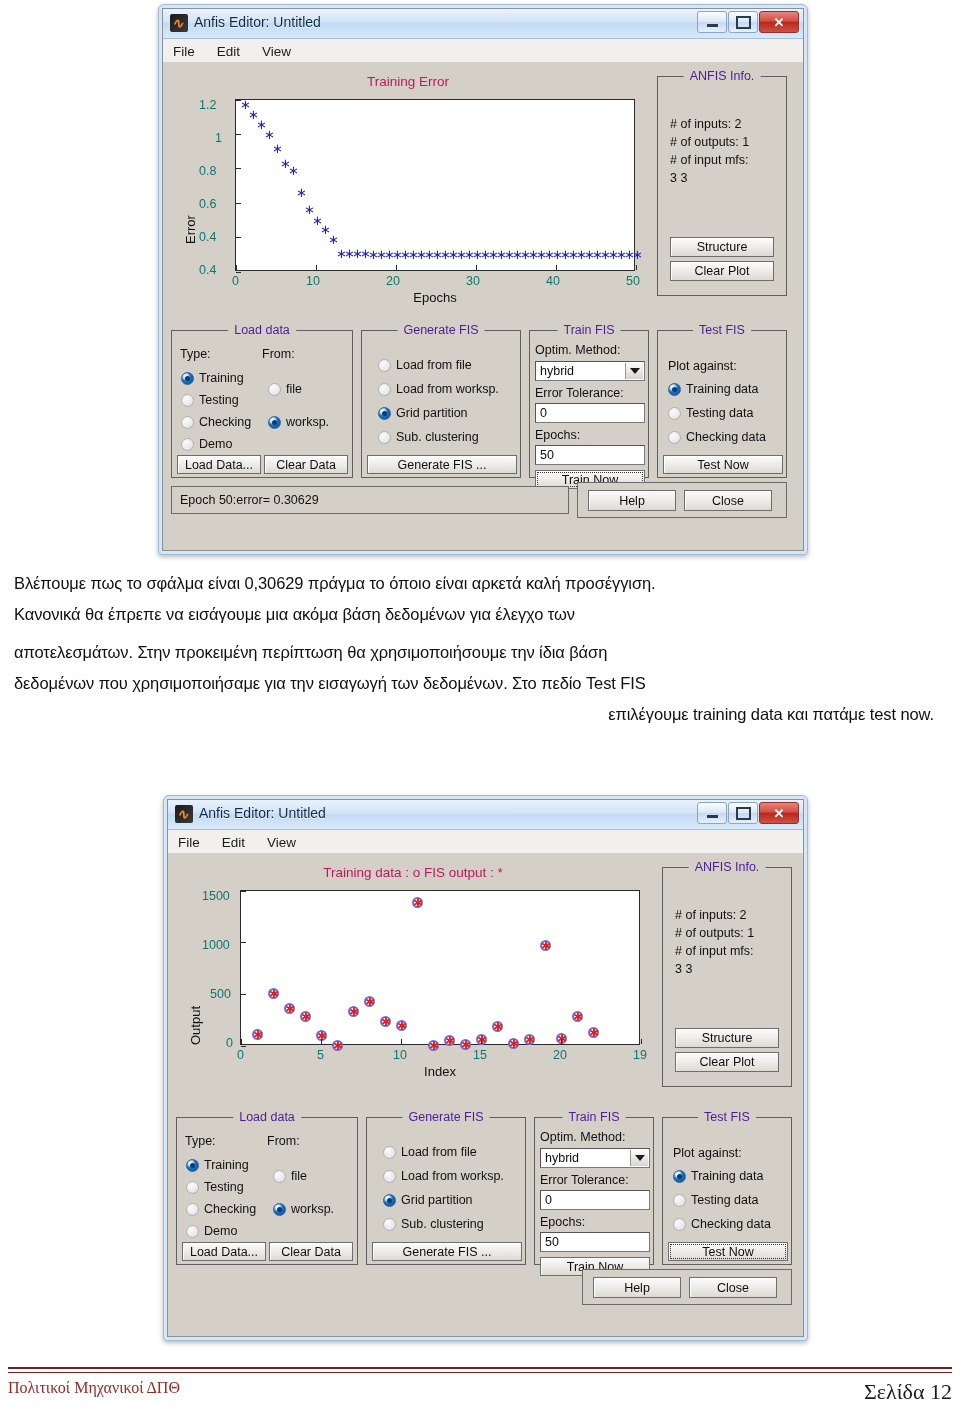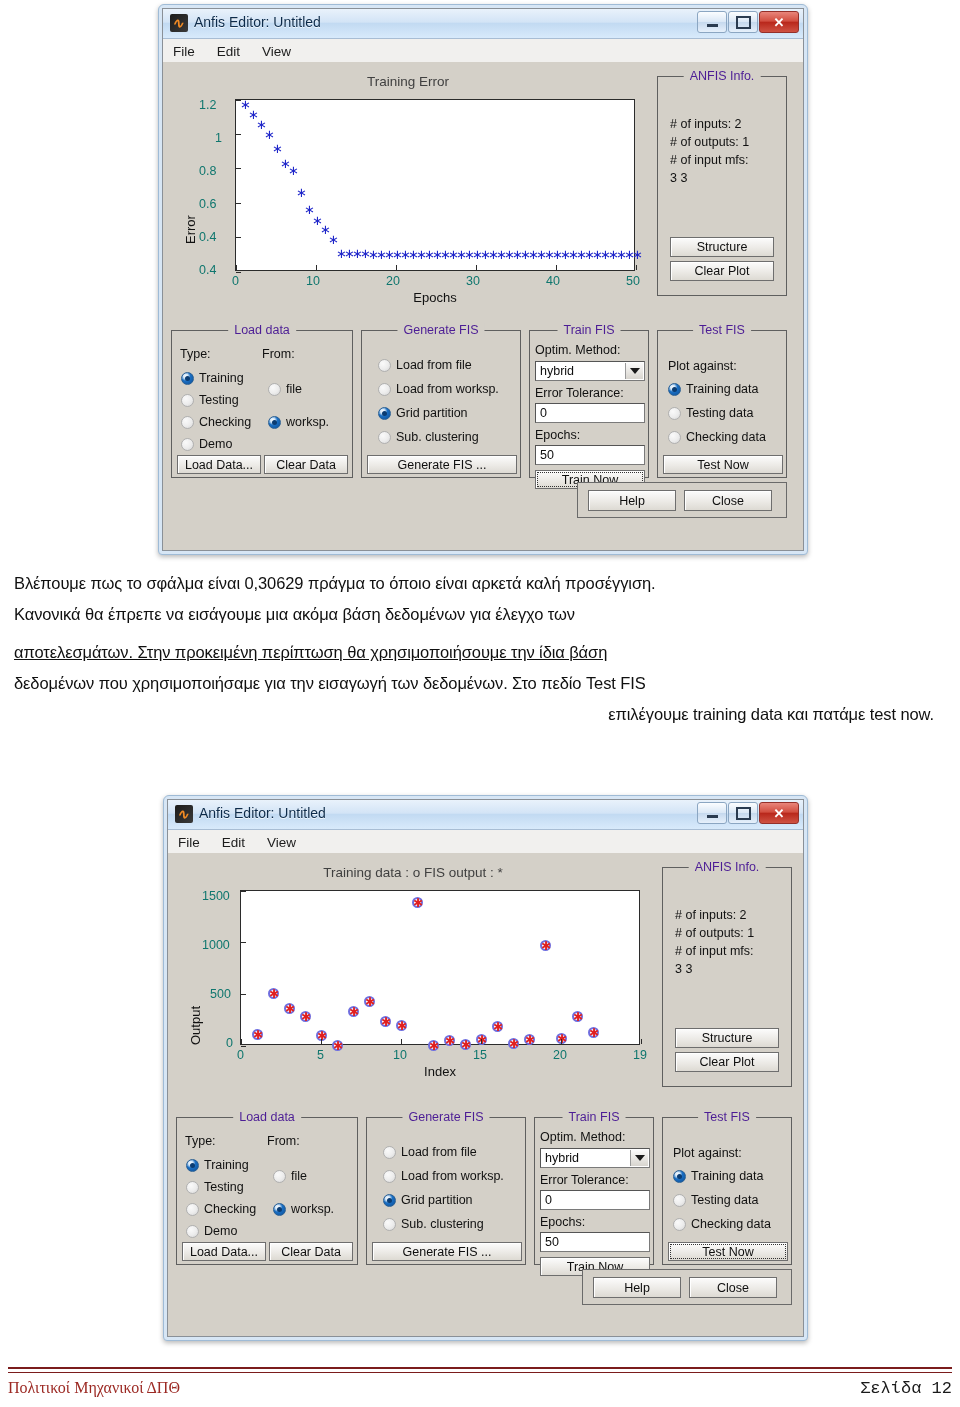--- a/index.html
+++ b/index.html
@@ -13,21 +13,21 @@
     position:absolute;left:14px;width:920px;
     font-size:16.5px;color:#101010;line-height:31px;
     letter-spacing:-0.1px;
   }
   .doc-footer{
     position:absolute;left:0;bottom:0;width:960px;height:52px;
   }
   .footer-rule1{position:absolute;left:8px;top:12px;width:944px;height:2px;background:#7b1c1c;}
   .footer-rule2{position:absolute;left:8px;top:17px;width:944px;height:1px;background:#7b1c1c;}
   .footer-left{position:absolute;left:8px;top:24px;font-family:"Liberation Serif",serif;font-size:16px;color:#9c2a24;}
-  .footer-right{position:absolute;right:8px;top:24px;font-family:Liberation Mono, monospace;font-size:17px;color:#1a1a1a;}
+  .footer-right{position:absolute;right:8px;top:24px;font-family:Liberation Serif, serif;font-size:22px;color:#1a1a1a;}
 
   
   .win{
     position:absolute;
     background:#d7e6f5;
     border:1px solid #9fbbd6;
     border-radius:6px 6px 4px 4px;
     padding:3px;
     box-shadow:0 2px 5px rgba(0,0,0,.28);
     box-sizing:border-box;
@@ -136,21 +136,21 @@
   
   .statusbar{
     position:absolute;box-sizing:border-box;
     background:#d4d0c8;border:1px solid #6a6a6a;
     font-size:12.5px;color:#111;display:flex;align-items:center;padding-left:8px;
   }
   .panel-sunken{position:absolute;box-sizing:border-box;border:1px solid #6a6a6a;background:#d4d0c8;}
 
   
   .plotwrap{position:absolute;}
-  .plot-title{position:absolute;width:100%;text-align:center;font-size:13.5px;color:#404040;}
+  .plot-title{position:absolute;width:100%;text-align:center;font-size:13.5px;color:#be185d;}
   .axes{position:absolute;background:#ffffff;border:1px solid #2b2b2b;box-sizing:border-box;}
   .ylabel{
     position:absolute;font-size:13px;color:#111;
     transform:rotate(-90deg);transform-origin:left top;white-space:nowrap;
   }
   .xlabel{position:absolute;font-size:13px;color:#111;text-align:center;}
   .tick{position:absolute;font-size:12.5px;color:#0f766e;white-space:nowrap;}
   .tickmark{position:absolute;background:#2b2b2b;}
   .star{position:absolute;color:#1d24c9;font-size:13px;line-height:1;font-family:"DejaVu Sans",sans-serif;}
   .dot{position:absolute;width:11px;height:11px;border-radius:50%;
@@ -338,33 +338,34 @@
         <div class="lbl" style="left:10px;top:28px;">Plot against:</div>
         <div class="radio on" style="left:10px;top:52px;"></div>
         <div class="lbl" style="left:28px;top:51px;">Training data</div>
         <div class="radio dim" style="left:10px;top:76px;"></div>
         <div class="lbl" style="left:28px;top:75px;">Testing data</div>
         <div class="radio dim" style="left:10px;top:100px;"></div>
         <div class="lbl" style="left:28px;top:99px;">Checking data</div>
         <div class="btn" style="left:5px;top:124px;width:120px;height:19px;">Test Now</div>
       </div>
 
+      <div class="statusbar" style="left:8px;top:424px;width:398px;height:28px;">Epoch 50:error= 0.30629</div>
       <div class="panel-sunken" style="left:414px;top:420px;width:210px;height:36px;">
         <div class="btn" style="left:10px;top:7px;width:88px;height:21px;">Help</div>
         <div class="btn" style="left:106px;top:7px;width:88px;height:21px;">Close</div>
       </div>
 
     </div>
   </div>
 </div>
 
 <div>
   <div class="doc-para" style="top:568px;">Βλέπουμε πως το σφάλμα είναι 0,30629 πράγμα το όποιο είναι αρκετά καλή προσέγγιση.</div>
   <div class="doc-para" style="top:599px;">Κανονικά θα έπρεπε να εισάγουμε μια ακόμα βάση δεδομένων για έλεγχο των</div>
-  <div class="doc-para" style="top:637px;text-decoration:underline;">αποτελεσμάτων. Στην προκειμένη περίπτωση θα χρησιμοποιήσουμε την ίδια βάση</div>
+  <div class="doc-para" style="top:637px;">αποτελεσμάτων. Στην προκειμένη περίπτωση θα χρησιμοποιήσουμε την ίδια βάση</div>
   <div class="doc-para" style="top:668px;">δεδομένων που χρησιμοποιήσαμε για την εισαγωγή  των δεδομένων. Στο πεδίο Test FIS</div>
   <div class="doc-para" style="top:699px;text-align:right;">επιλέγουμε training data και πατάμε test now.</div>
 </div>
 
 <div class="win" id="win2" style="left:163px;top:795px;width:645px;height:546px;">
   <div class="win-inner">
 
     <div class="titlebar">
       <div class="title-icon">
           <span>∿</span>

